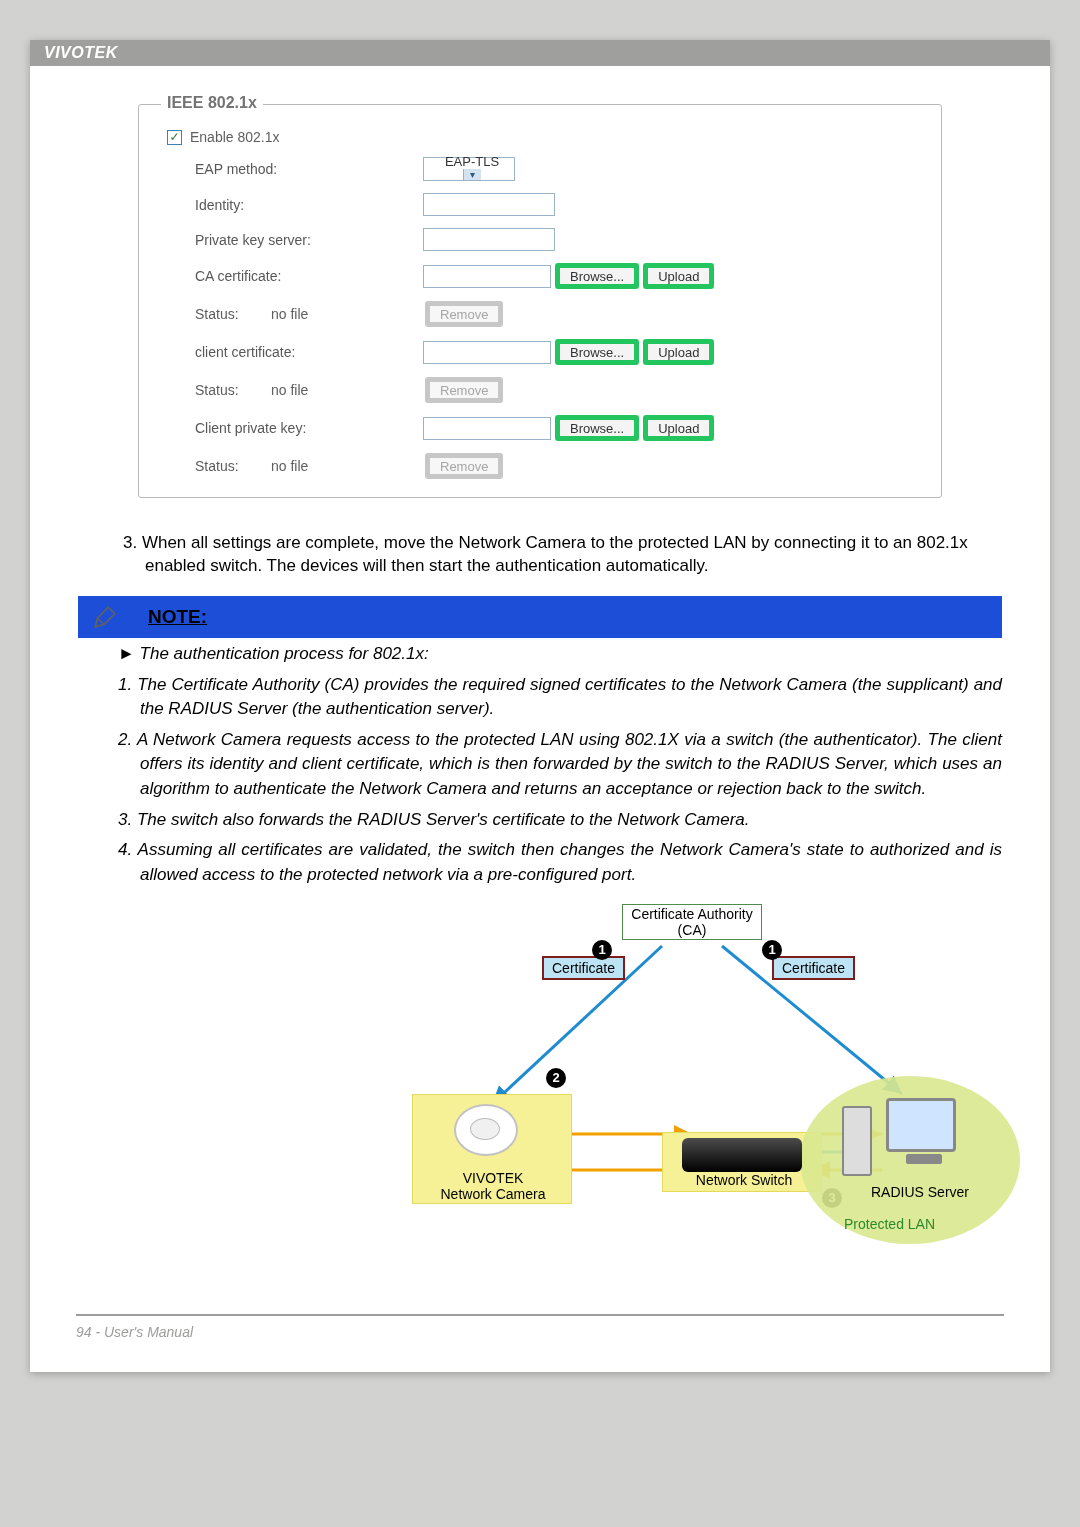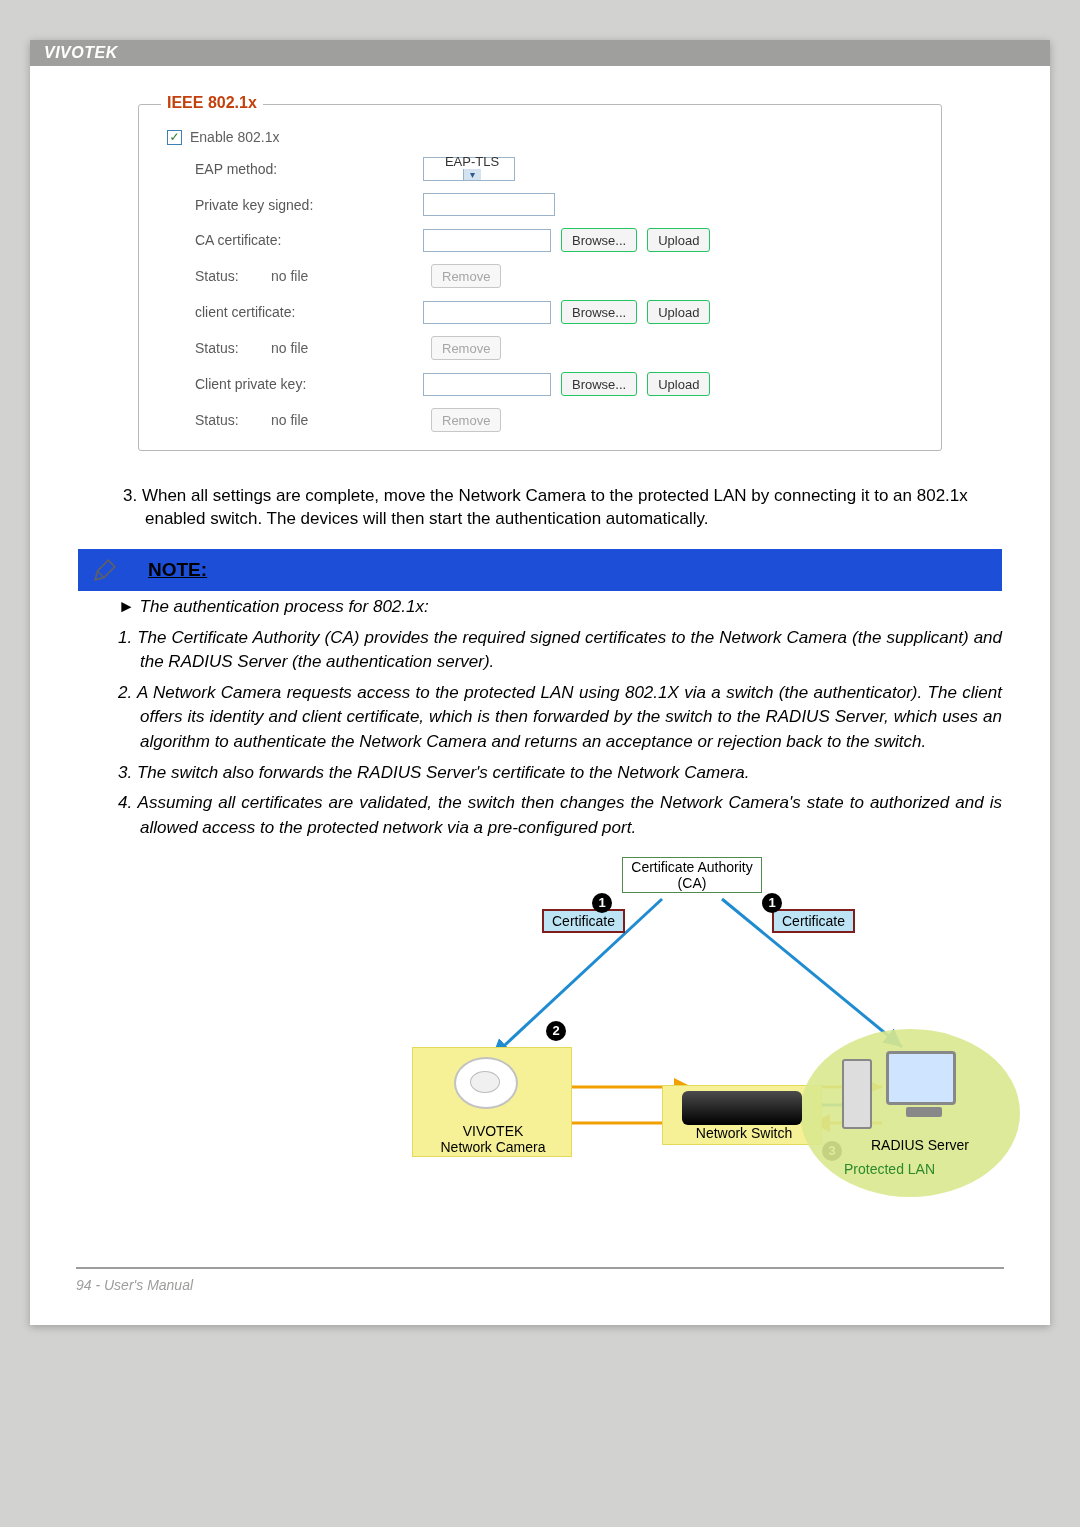--- a/index.html
+++ b/index.html
@@ -34,21 +34,21 @@
     border: 1px solid #b8b8b8;
     border-radius: 3px;
     position: relative;
     padding: 24px 28px 18px 28px;
   }
   .legend {
     position: absolute;
     top: -11px;
     left: 22px;
     background: #fff;
-    color: #c2410c;
+    color: #737373;
     font-weight: bold;
     font-size: 16px;
     padding: 0 6px;
   }
   .row { display: flex; align-items: center; margin-bottom: 12px; font-size: 14px; color: #5f5f5f; }
   .row.sub { padding-left: 28px; }
   .row .lbl { width: 228px; color: #585858; }
   .checkbox {
     width: 15px; height: 15px; border: 1px solid #3e7fb1;
     display: inline-flex; align-items: center; justify-content: center;
@@ -63,22 +63,22 @@
     display: inline-flex; align-items: center; justify-content: flex-end;
     padding: 0 0 0 6px; font-size: 13px; color: #333; flex-direction: column;
   }
   .select .arrowbtn {
     width: 18px; height: 100%; background: #d5e3f0; border-left: 1px solid #9ab3c9;
     display: flex; align-items: center; justify-content: center; color: #2d5a8a; font-size: 10px;
   }
   .btn {
     display: inline-flex; align-items: center; justify-content: center;
     height: 24px; padding: 8px 10px; font-size: 13px; color: #333;
-    background: #f4f4f4; border: 1px solid #22c55e; border-radius: 3px;
-    margin-left: 10px; cursor: pointer;
+    background: #f4f4f4; border: 5px solid #22c55e; border-radius: 3px;
+    margin-left: 4px; cursor: pointer;
   }
   .btn.disabled { color: #a6a6a6; border-color: #c7c7c7; background: #f7f7f7; cursor: default; }
   .status-label { width: 76px; display:inline-block; color:#5d5d5d; }
   
   .instr { font-size: 17px; line-height: 1.35; color: #000; margin: 10px 0 18px 0; }
   .numblock { padding-left: 22px; text-indent: -22px; margin-left: 45px; }
   
   .note-box {
     background: #1d4ed8; padding: 8px 14px; display: flex; align-items: center;
     margin-bottom: 4px;
@@ -152,23 +152,27 @@
         </div>
 
         <div class="row sub">
           <span class="lbl">EAP method:</span>
           <span class="select">
             <span>EAP-TLS</span>
             <span class="arrowbtn">▾</span>
           </span>
         </div>
 
-
-        <div class="row sub">
-          <span class="lbl">Private key signed:</span>
+        <div class="row sub">
+          <span class="lbl">Identity:</span>
+          <span class="textbox"></span>
+        </div>
+
+        <div class="row sub">
+          <span class="lbl">Private key server:</span>
           <span class="textbox"></span>
         </div>
 
         <div class="row sub">
           <span class="lbl">CA certificate:</span>
           <span class="textbox textbox-long"></span>
           <span class="btn">Browse...</span>
           <span class="btn">Upload</span>
         </div>
         <div class="row sub">
@@ -272,20 +276,20 @@
         <div class="tower" style="left:480px; top:202px;"></div>
         <div class="monitor" style="left:516px; top:194px;">
           <div class="screen"></div>
             <div class="base"></div>
         </div>
 
         <div class="dtext" style="left:64px; top:266px; width:134px; white-space:pre-line;">VIVOTEK
 Network Camera</div>
         <div class="dtext" style="left:318px; top:268px; width:128px;">Network Switch</div>
         <div class="dtext" style="left:498px; top:280px; width:120px;">RADIUS Server</div>
-        <div class="dtext" style="left:482px; top:304px; color:#2c8a2c;">Protected LAN</div>
+        <div class="dtext" style="left:482px; top:312px; color:#2c8a2c;">Protected LAN</div>
       </div>
     </div>
   </div>
 
   <div class="footer-line"></div>
   <div class="footer-text">94 - User's Manual</div>
 </div>
 
 </body></html>

